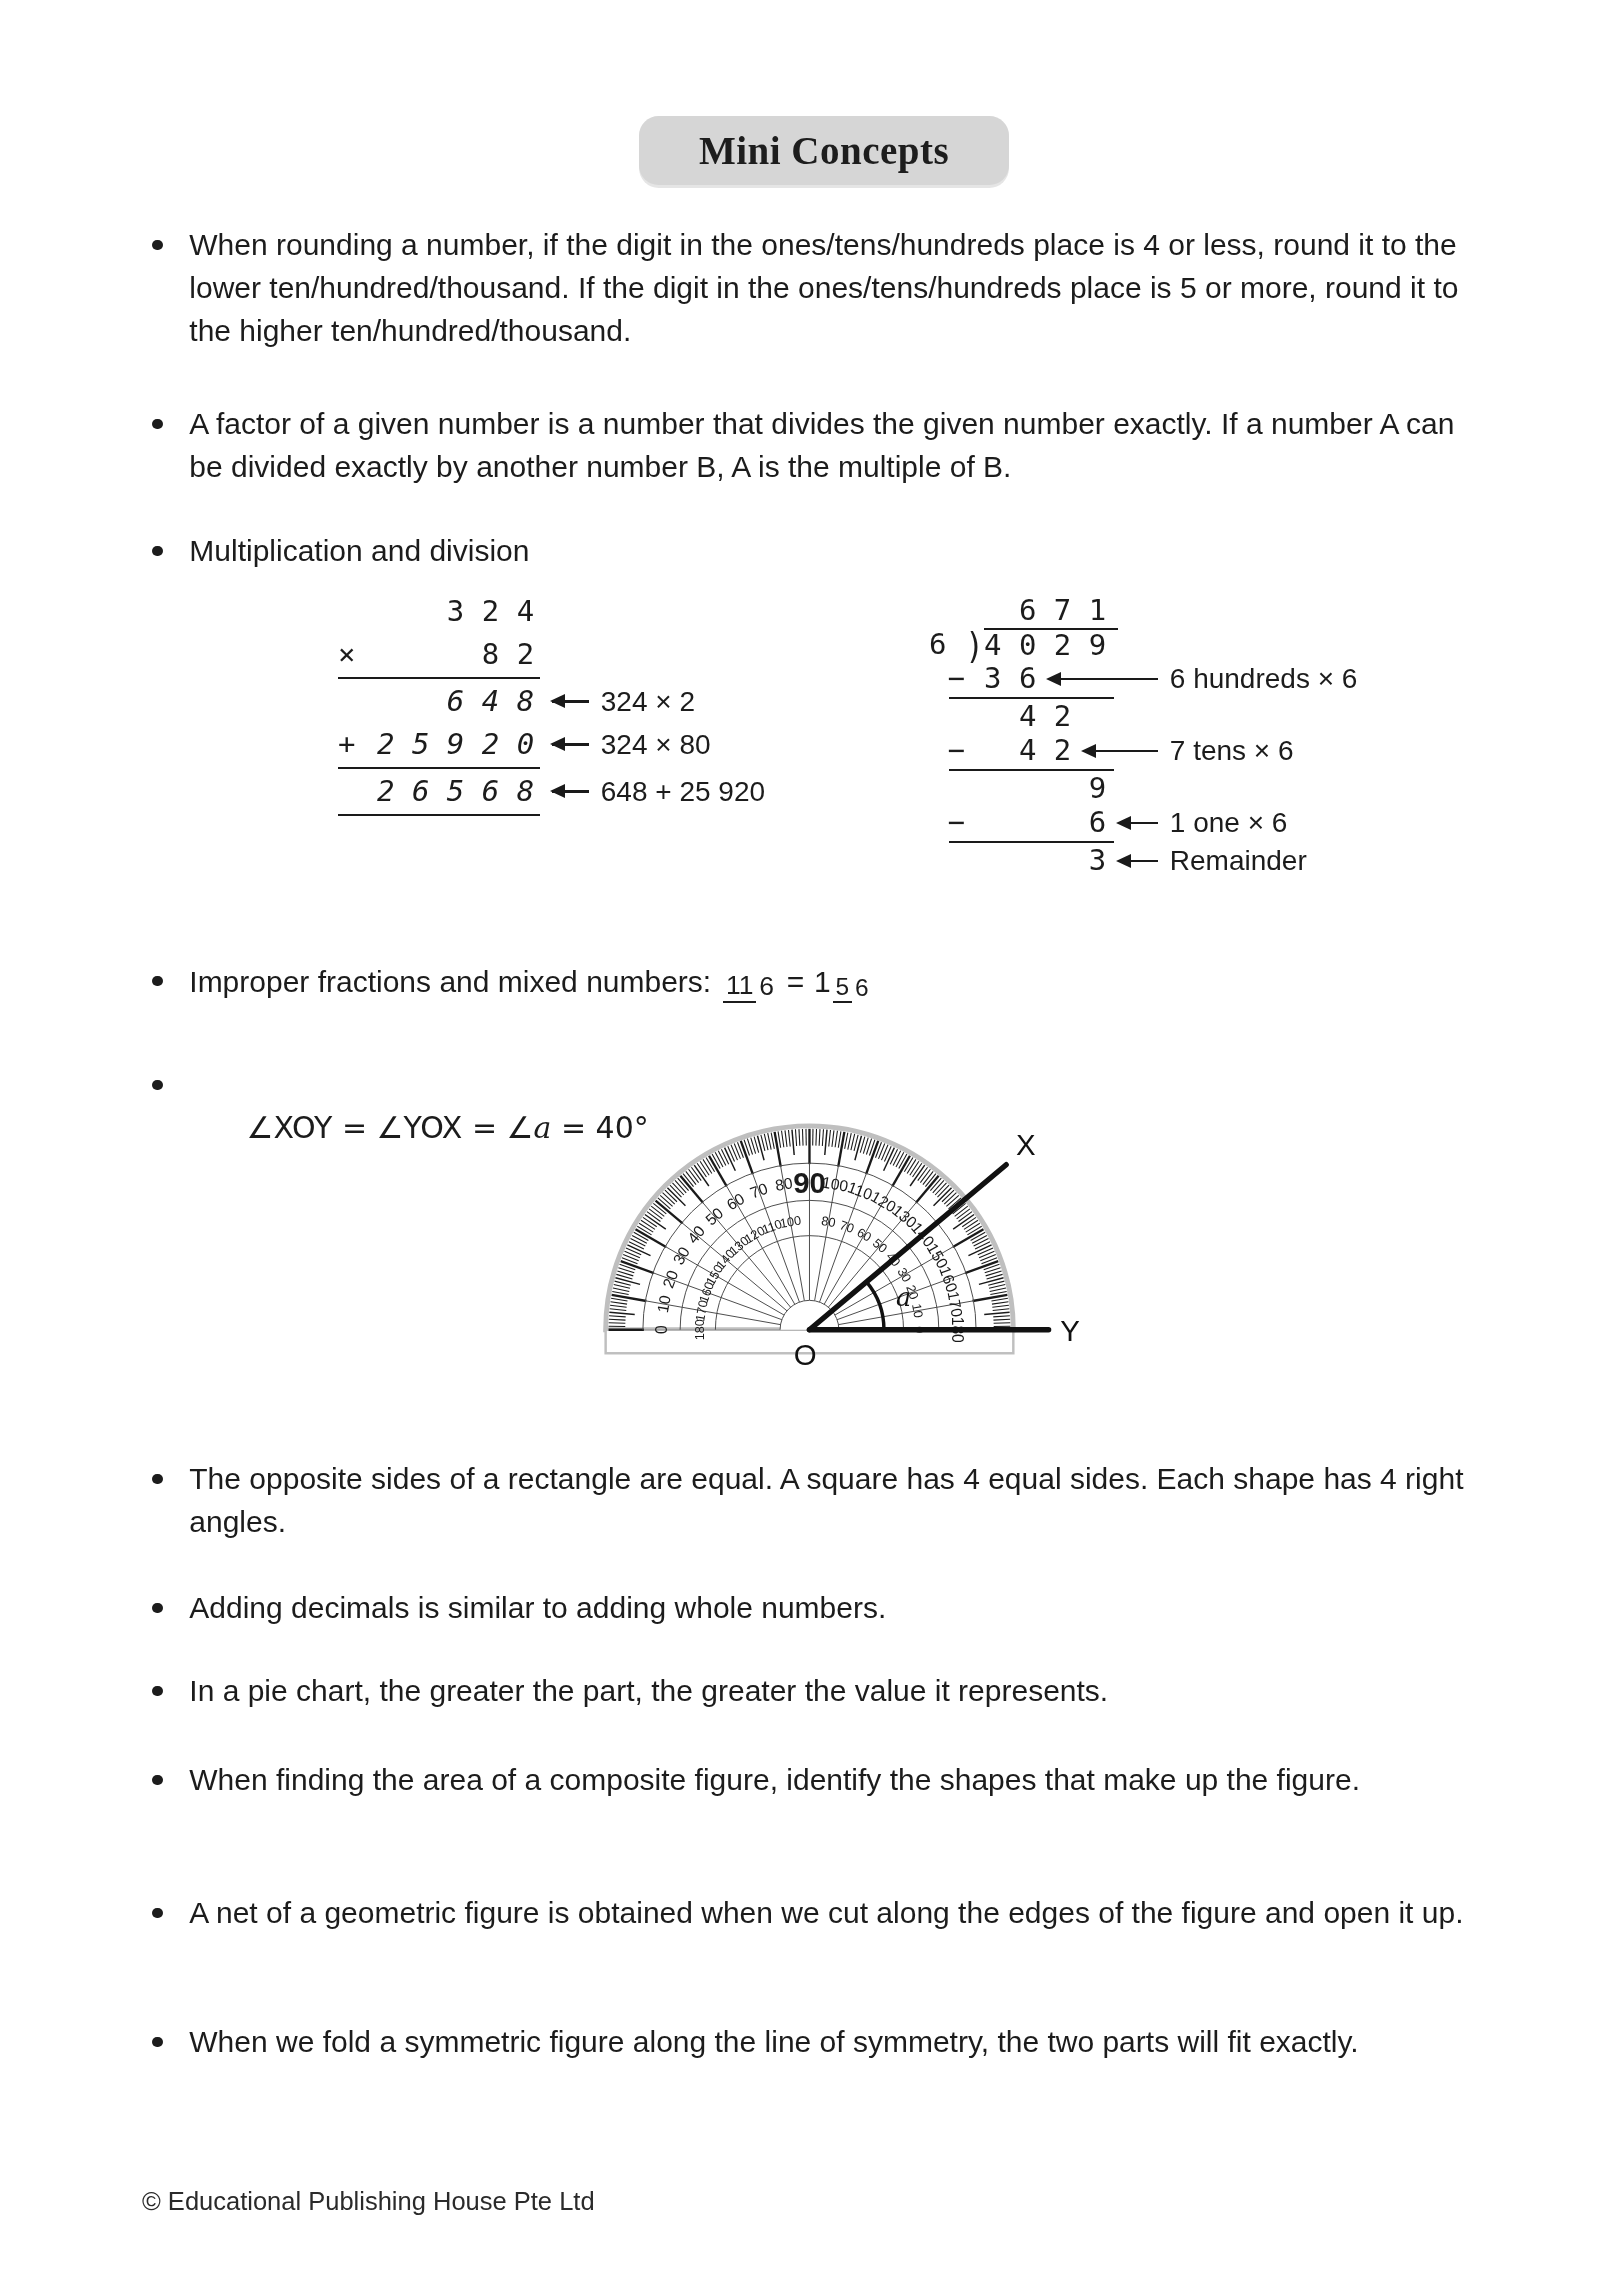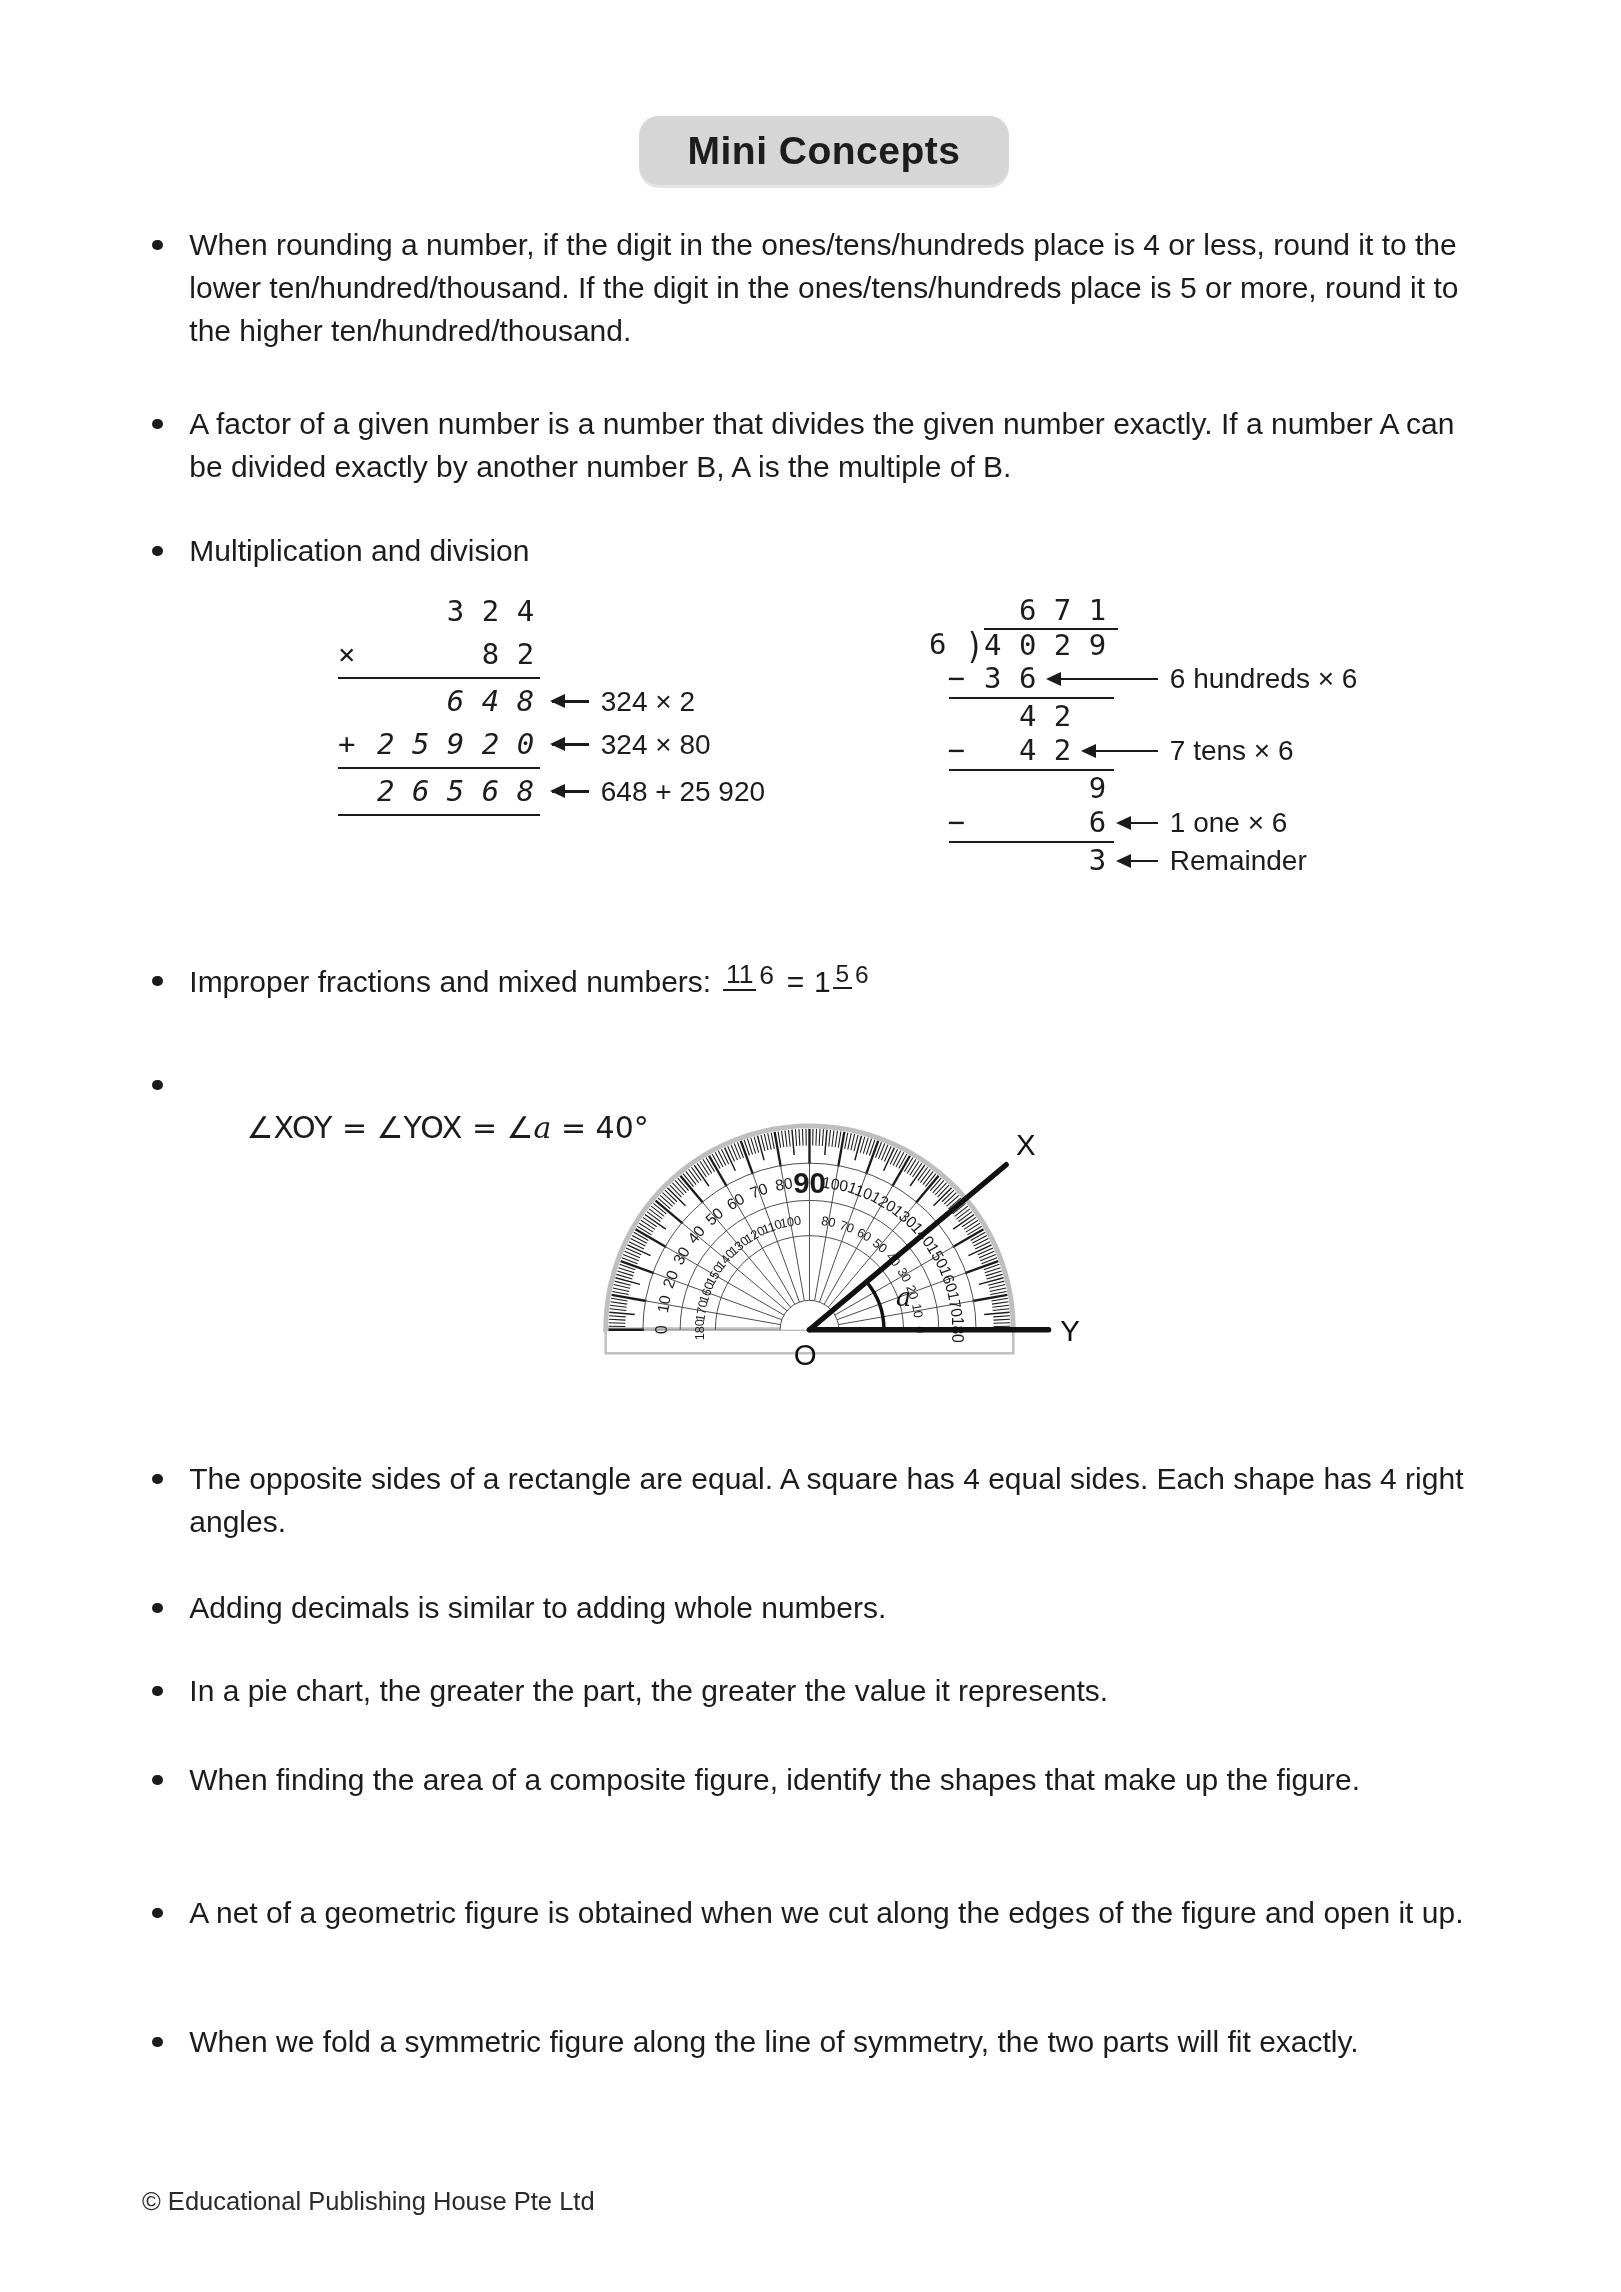--- a/index.html
+++ b/index.html
@@ -1,30 +1,30 @@
 <!DOCTYPE html>
 <html style="--pill-bg: #d6d6d6; --ink: #1c1c1c;"><head>
 <meta charset="utf-8">
 <style>
   html,body{margin:0;padding:0;background:#e8e8e8;}
   .page{position:relative;width:1621px;height:2293px;background:#ffffff;margin:0 auto;
         font-family:"Liberation Sans",sans-serif;color:var(--ink,#1c1c1c);overflow:hidden;}
   .pill{position:absolute;left:639px;top:116px;width:370px;height:69px;background:var(--pill-bg,#d6d6d6);
         border-radius:19.6px;display:flex;align-items:center;justify-content:center;
         box-shadow:0 2.9px 0 rgba(0,0,0,0.10);}
-  .pill-label{font-size:39px;font-weight:bold;letter-spacing:0.5px;color:#1d1d1d;}
+  .pill-label{font-size:39px;font-weight:bold;letter-spacing:0.5px;color:#1d1d1d;font-family:Liberation Serif, serif;}
 
   .bullet{position:absolute;left:152px;width:1338px;display:flex;align-items:flex-start;}
   .dot{flex:0 0 auto;width:10.8px;height:10.8px;border-radius:50%;background:#1c1c1c;margin-top:16.7px;}
   .btext{margin-left:26.5px;font-size:30px;line-height:43px;white-space:pre-wrap;}
 
   
   .fraction-row{align-items:center;height:84px;}
   .fraction-row .dot{margin-top:0;}
-  .frtext{display:flex;align-items:flex-start;white-space:pre;}
+  .frtext{display:flex;align-items:flex-end;white-space:pre;}
   .frac{display:inline-flex;align-items:center;line-height:1.12;font-size:26.5px;margin-left:11.8px;}
   .frac .fnum{border-bottom:2.5px solid #1c1c1c;padding:0 2.9px;}
   .frac .fden{padding:0 2.9px;}
   .frac.small{margin-left:2px;font-size:24.5px;}
   .eq{margin:0 9.8px;}
   .ital{font-family:"DejaVu Serif",serif;font-style:italic;}
   .sym{font-family:"DejaVu Sans","Liberation Sans",sans-serif;}
 
   
   .math{position:absolute;}

